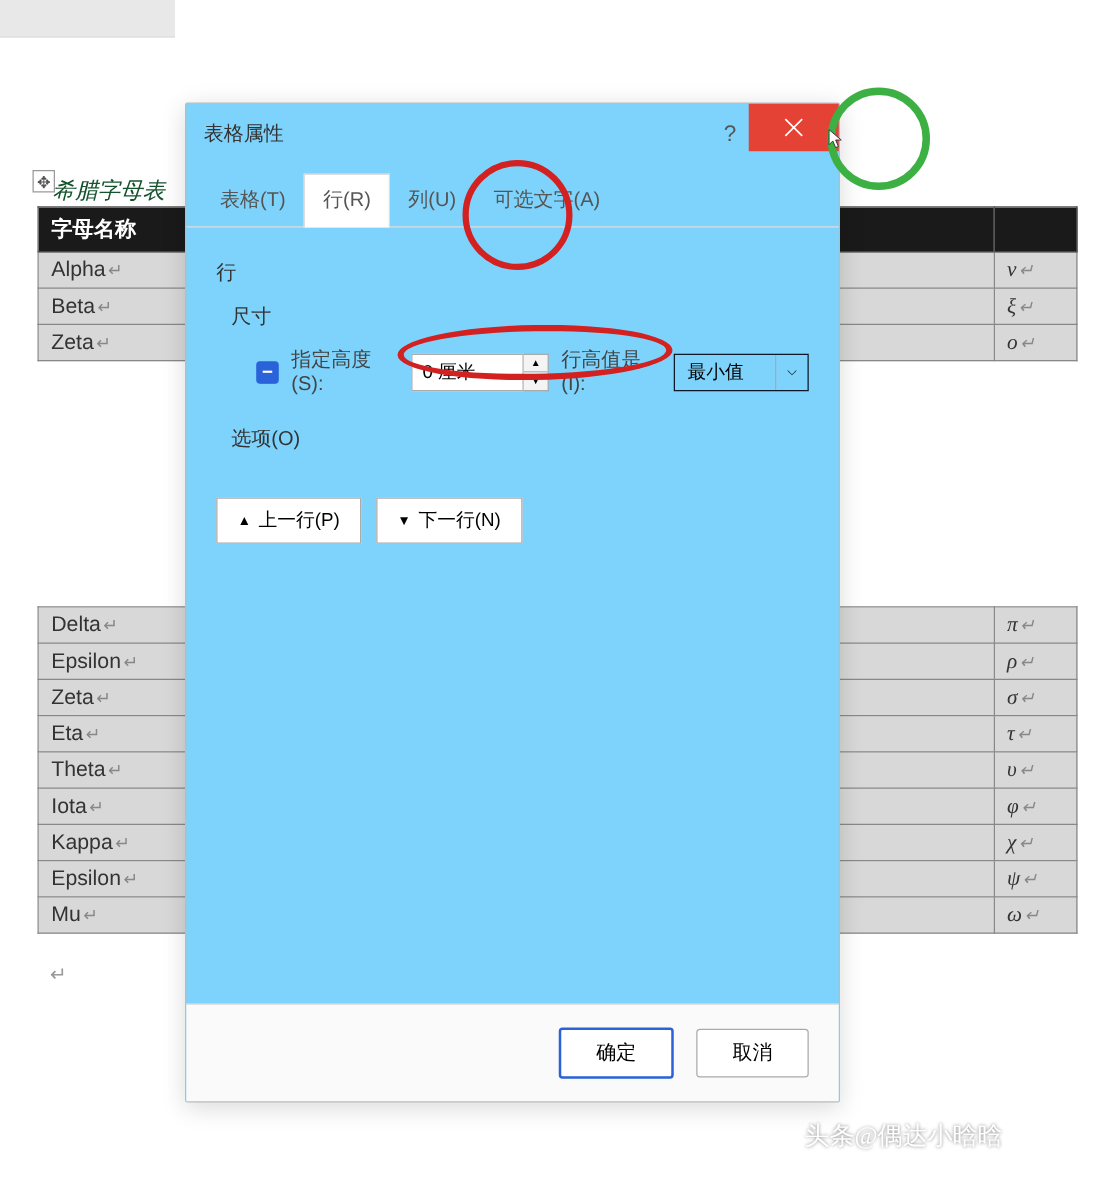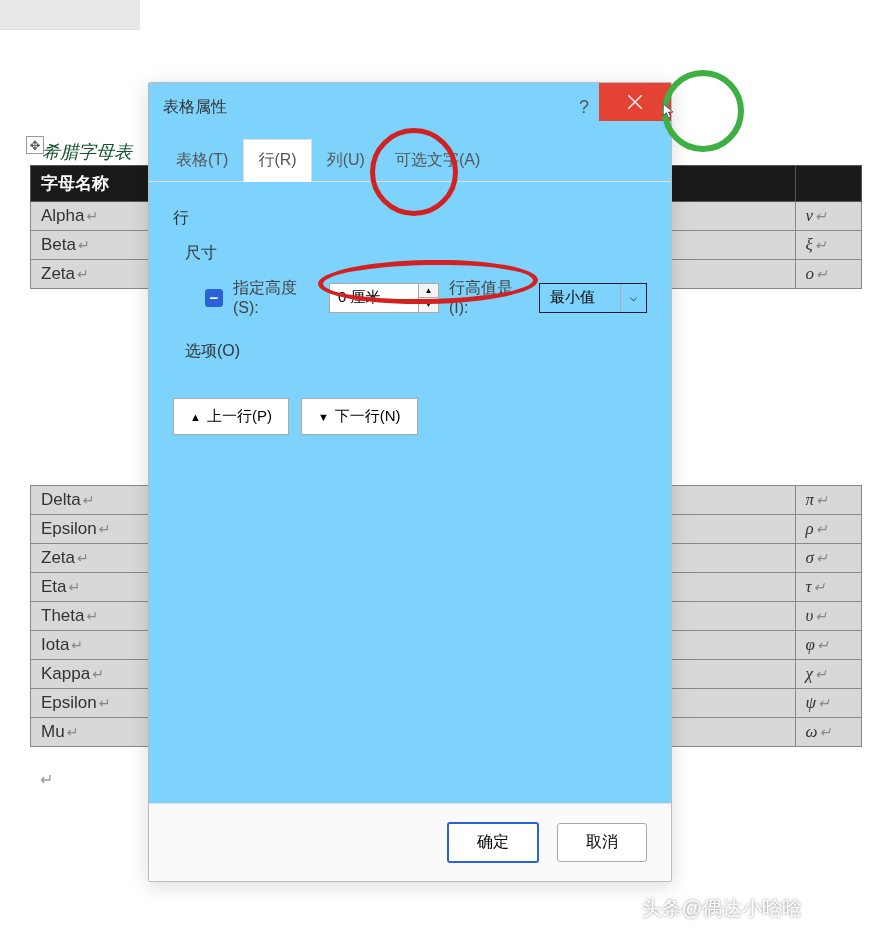--- a/index.html
+++ b/index.html
@@ -59,21 +59,21 @@
     .tri-up, .tri-down { font-size: 11px; }
     
     .dialog-footer { position: absolute; bottom: 0; left: 0; right: 0; padding: 18px 24px; display: flex; justify-content: flex-end; gap: 18px; border-top: 1px solid #e0e0e0; background: #fafafa; align-items: center; }
     .footer-btn { border: 1px solid #aaa; padding: 8px 28px; font-size: 16px; background: #fff; cursor: pointer; border-radius: 3px; }
     .footer-btn.primary { border: 2px solid #2962d9; }
     
     .highlight-circle { position: absolute; border: 5px solid #d32020; border-radius: 50%; pointer-events: none; z-index: 50; }
     .highlight-ellipse { position: absolute; border: 5px solid #d32020; border-radius: 50%; pointer-events: none; z-index: 50; transform: rotate(-1deg); }
     .highlight-green { position: absolute; border: 6px solid #3cb043; border-radius: 50%; pointer-events: none; z-index: 40; }
     
-    .watermark { position: absolute; bottom: 22px; right: 90px; color: #fff; font-size: 20px; opacity: 0.85; text-shadow: 0 0 3px rgba(0,0,0,0.6); }
+    .watermark { position: absolute; bottom: 22px; right: 90px; color: #fff; font-size: 20px; opacity: 0.85; text-shadow: 0 0 3px rgba(0,0,0,0.6); font-family: Liberation Serif, serif; }
   </style>
 </head>
 <body>
 
 <div class="doc-bg">
   <div class="doc-tab"></div>
 
   <div class="table-container">
     <div class="table-handle">✥</div>
     <div class="table-title">希腊字母表</div>

